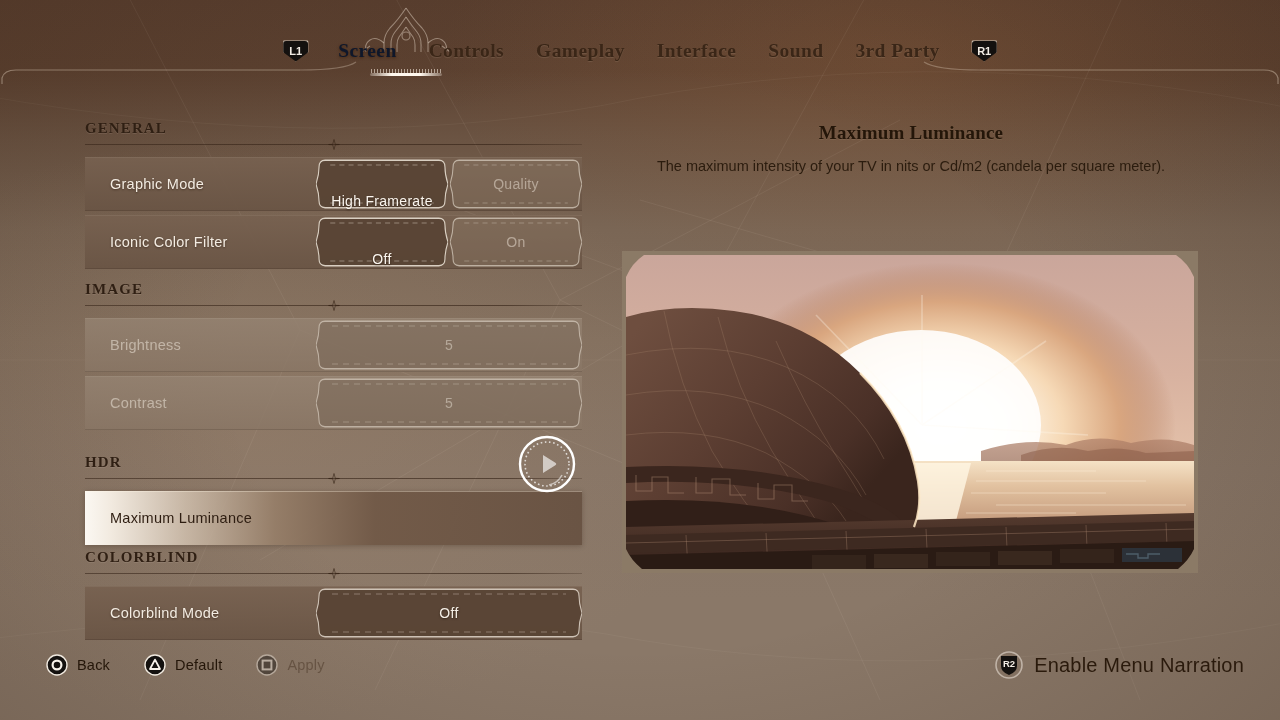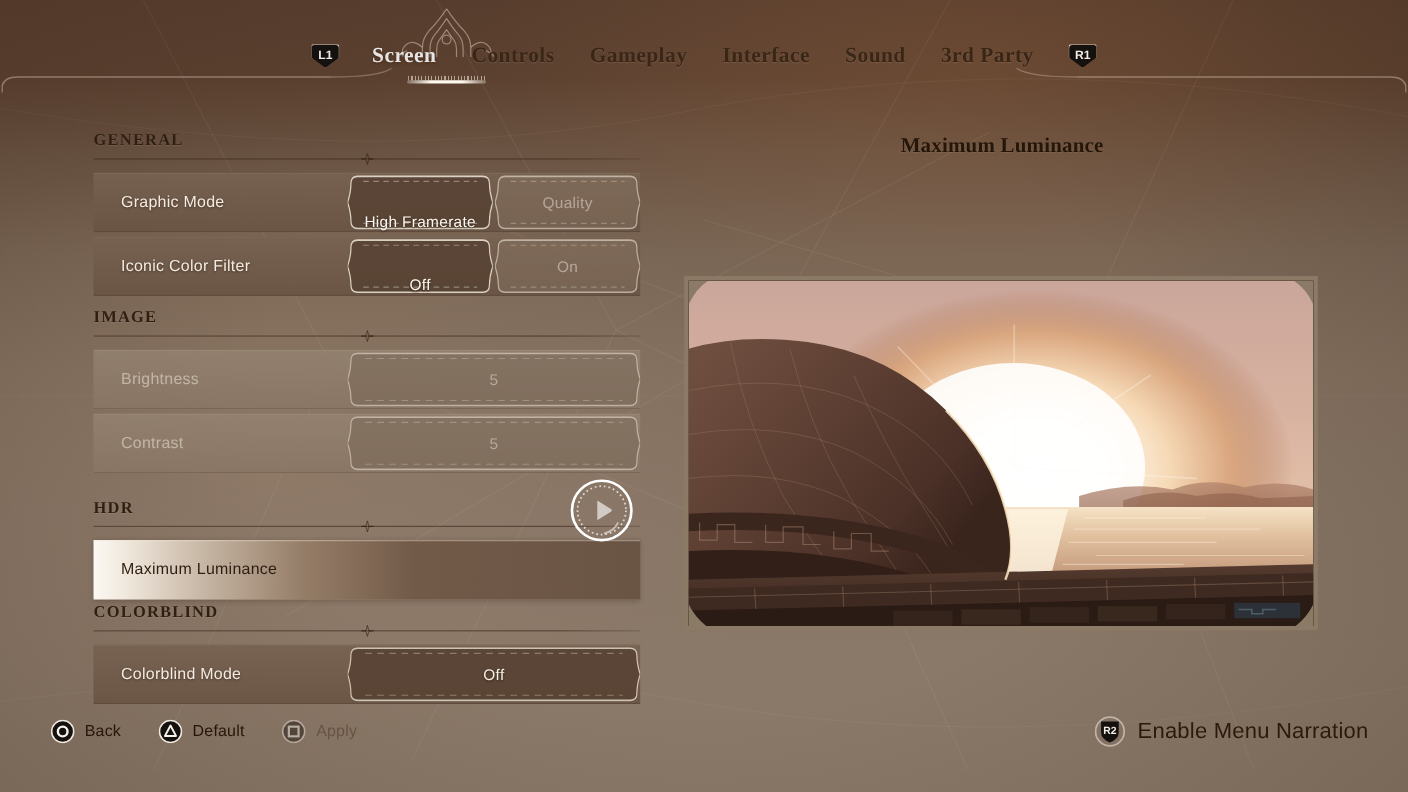--- a/index.html
+++ b/index.html
@@ -46,21 +46,21 @@
   .tabitem {
     font-family: "Liberation Serif", serif;
     font-size: 19.5px; font-weight: 700;
     color: #3a2617;
     padding: 0 16px;
     letter-spacing: .4px;
     text-shadow: 0 1px 1px rgba(255,235,210,.12);
     white-space: nowrap;
     position: relative;
   }
-  .tabitem.active { color: #e5e5e5; text-shadow: 0 1px 3px rgba(60,32,12,.75); }
+  .tabitem.active { color: #0f172a; text-shadow: 0 1px 3px rgba(60,32,12,.75); }
 
   .padbadge {
     width: 25px; height: 21px; flex: 0 0 auto;
     background: #14110f;
     position: relative;
     display: flex; align-items: center; justify-content: center;
     color: #f2ece4; font-size: 11px; font-weight: 700;
     font-family: "Liberation Sans", sans-serif;
     border-radius: 3px 3px 9px 9px;
     clip-path: polygon(0 0, 100% 0, 100% 56%, 50% 100%, 0 56%);
@@ -462,20 +462,21 @@
 
 <svg id="focus-cursor" viewBox="0 0 58 58">
   <circle cx="29" cy="29" r="27" fill="none" stroke="#ffffff" stroke-width="2.4"></circle>
   <circle cx="29" cy="29" r="22" fill="none" stroke="rgba(255,255,255,0.72)" stroke-width="1.6" stroke-dasharray="1.6 2.6"></circle>
   <path d="M 44 40 Q 40 48 31 50" fill="none" stroke="rgba(255,255,255,0.55)" stroke-width="1.6"></path>
   <path d="M 25 20 L 25 38 L 37 30.5 Q 39.5 29 37 27.5 Z" fill="rgba(255,255,255,0.62)"></path>
 </svg>
 
 <div id="info-panel">
   <div id="info-title">Maximum Luminance</div>
+  <div id="info-desc">The maximum intensity of your TV in nits or Cd/m2 (candela per square meter).</div>
 </div>
 
 <div id="preview-wrap">
   <div id="preview-frame">
     <div id="preview-img">
       <svg id="preview-svg" viewBox="0 0 568 314" preserveAspectRatio="none">
         <defs>
           <radialGradient id="sunGlow" cx="0.53" cy="0.52" r="0.47">
             <stop offset="0%" stop-color="#ffffff"></stop>
             <stop offset="28%" stop-color="#fff8ec"></stop>

